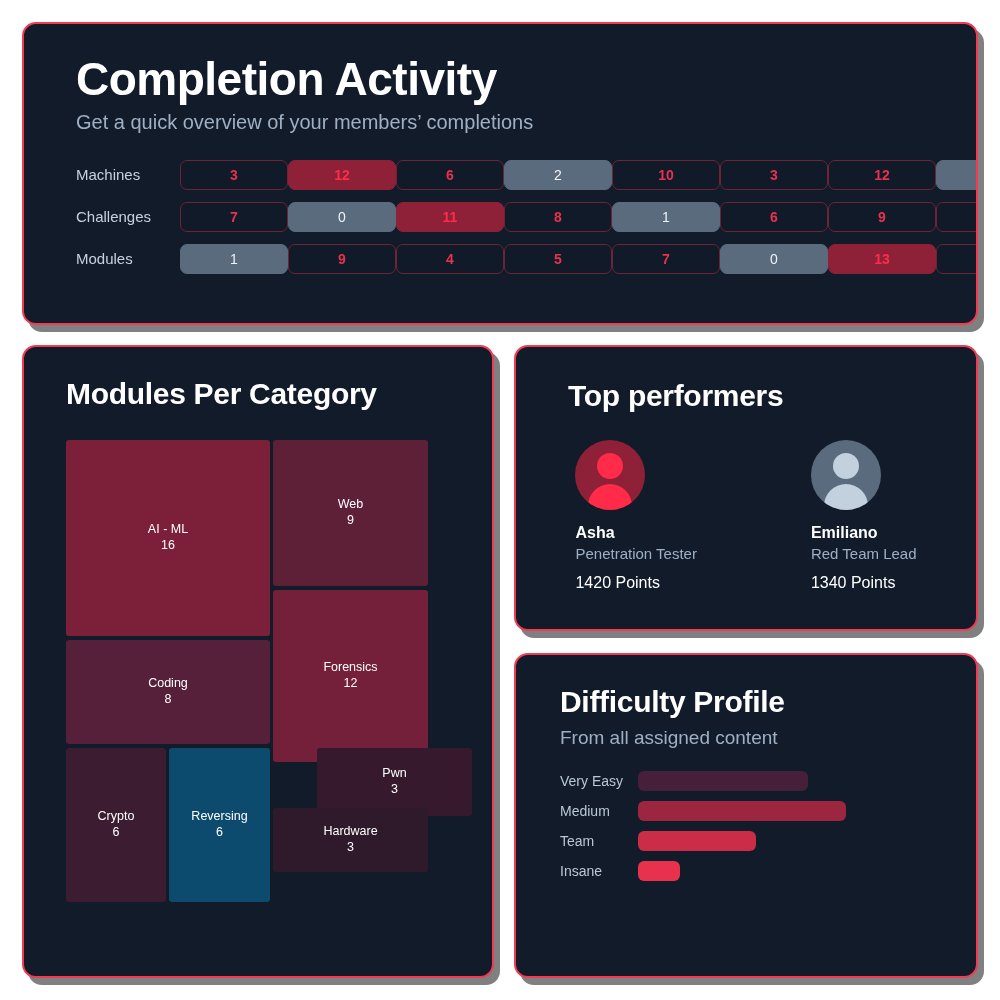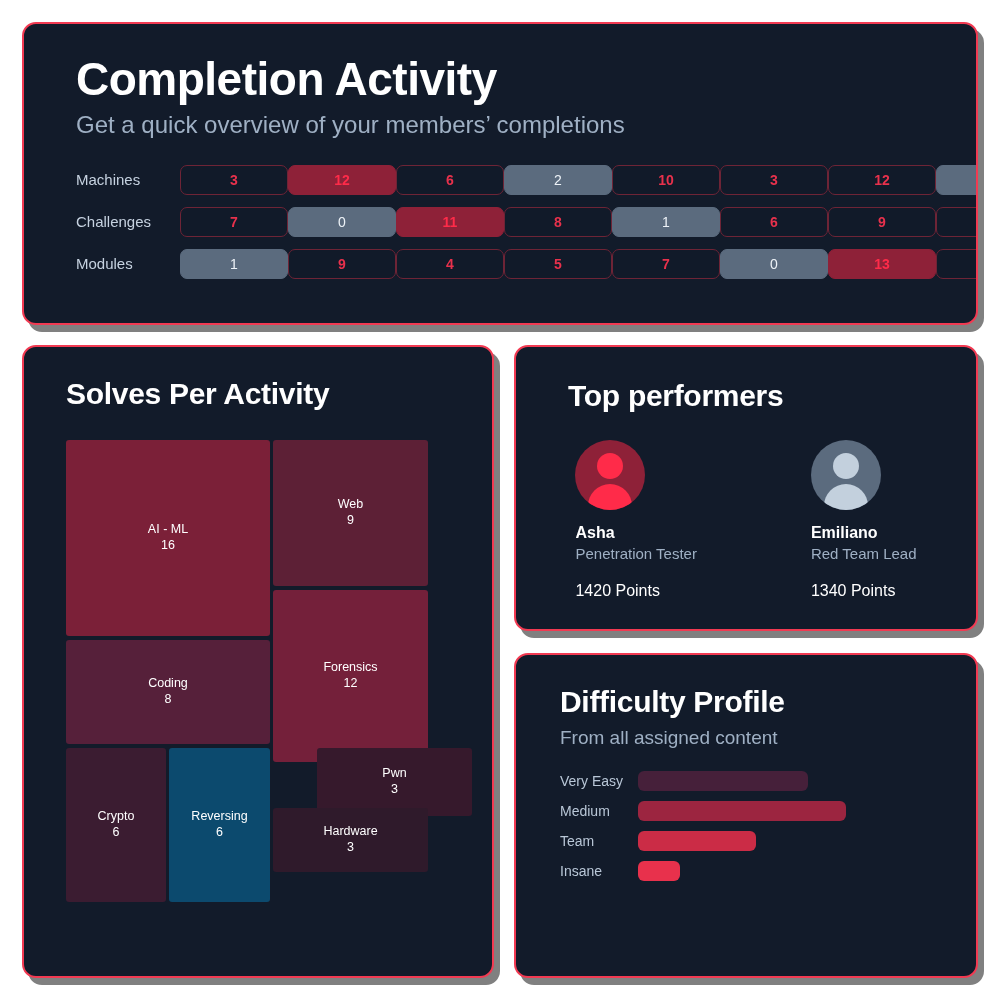--- a/index.html
+++ b/index.html
@@ -27,21 +27,21 @@
     overflow:hidden;
   }
 
   
   #activity-card{height:303px;flex:none;padding:30px 0 0 0;}
   .act-title{
     font-size:46px;font-weight:bold;color:#ffffff;
     letter-spacing:-0.5px;margin:0 0 6px 52px;line-height:1.1;
   }
   .act-sub{
-    font-size:24px;color:#9fb0c4;margin:0 0 26px 52px;font-weight:400;
+    font-size:20px;color:#9fb0c4;margin:0 0 26px 52px;font-weight:400;
   }
   .act-grid{display:flex;flex-direction:column;gap:12px;padding-left:52px;}
   .act-row{display:flex;align-items:center;gap:0;}
   .act-label{
     width:104px;flex:none;font-size:15px;color:#c6d2e0;
   }
   .act-cells{display:flex;gap:0;}
   .act-cell{
     width:108px;height:30px;margin-right:0;
     border-radius:7px;
@@ -100,21 +100,21 @@
   .avatar .head{
     position:absolute;left:50%;transform:translateX(-50%);
     top:13px;width:26px;height:26px;border-radius:50%;
   }
   .avatar .body{
     position:absolute;left:50%;transform:translateX(-50%);
     top:44px;width:44px;height:40px;border-radius:22px 22px 0 0;
   }
   .perf-name{font-size:16px;color:#ffffff;font-weight:bold;margin-top:14px;}
   .perf-role{font-size:15px;color:#9fb0c4;margin-top:3px;}
-  .perf-pts{font-size:16px;color:#ffffff;margin-top:20px;}
+  .perf-pts{font-size:16px;color:#ffffff;margin-top:12px;}
 
   
   #difficulty-title{margin-left:44px;}
   #difficulty-sub{margin-left:44px;}
   .diff-list{margin:22px 0 0 44px;display:flex;flex-direction:column;gap:10px;}
   .diff-row{display:flex;align-items:center;}
   .diff-label{width:78px;flex:none;font-size:14px;color:#b9c7d7;}
   .diff-bar{height:20px;border-radius:6px;}
 </style>
 </head>
@@ -212,21 +212,21 @@
               <div class="act-cell lvl-low"></div>
             </div>
           </div>
         </div>
       </div>
   </div>
 
   <div class="lower">
 
     <div class="card" id="treemap-card">
-      <div class="sec-title" id="treemap-title">Solves Per Activity</div>
+      <div class="sec-title" id="treemap-title">Modules Per Category</div>
       <div class="tm" id="treemap">
           <div class="tile" style="left: 0px; top: 0px; width: 204px; height: 196px; background: rgb(123, 32, 56);">
             <div>AI - ML</div>
             <div class="tv">16</div>
           </div>
           <div class="tile" style="left: 207px; top: 0px; width: 155px; height: 146px; background: rgb(93, 32, 54);">
             <div>Web</div>
             <div class="tv">9</div>
           </div>
           <div class="tile" style="left: 0px; top: 200px; width: 204px; height: 104px; background: rgb(86, 32, 58);">

